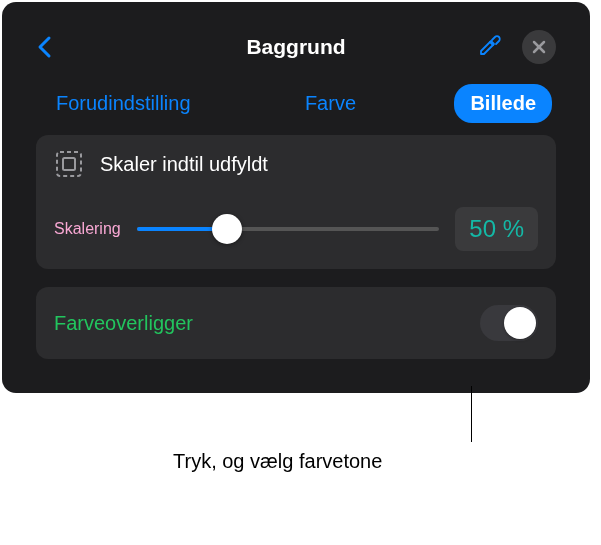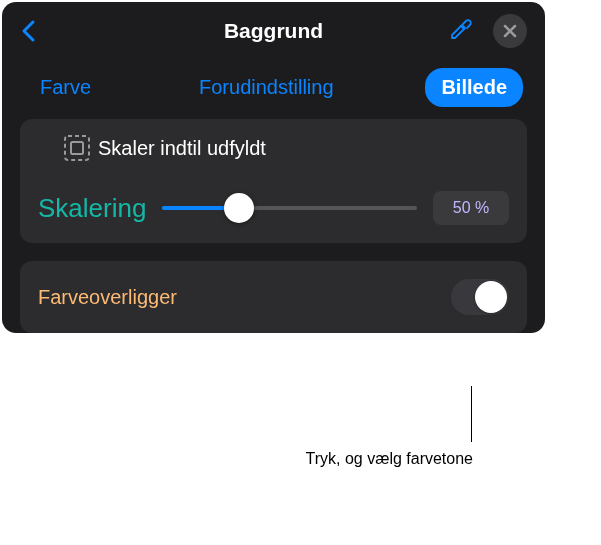--- a/index.html
+++ b/index.html
@@ -11,22 +11,22 @@
     body {
       background: #ffffff;
       width: 601px;
       height: 545px;
       position: relative;
     }
     .panel {
       background: #1c1c1e;
       border-radius: 14px;
       margin: 2px;
-      padding: 0;
-      width: 543px;
+      padding: 16px;
+      width: 588px;
       color: #fff;
     }
     .header {
       display: flex;
       align-items: center;
       justify-content: space-between;
       padding: 14px 18px 10px 18px;
       position: relative;
       height: 54px;
     }
@@ -95,43 +95,42 @@
     .section {
       background: #2c2c2e;
       margin: 0 18px 18px 18px;
       border-radius: 12px;
       overflow: hidden;
     }
     .option-row {
       display: flex;
       align-items: center;
       padding: 14px 18px;
-      gap: 6px;
-      margin-left: 24px;
+      gap: 16px;
     }
     .option-icon {
       width: 30px;
       height: 30px;
       display: flex;
       align-items: center;
       justify-content: center;
     }
     .option-label {
       font-size: 20px;
       color: #fff;
     }
     .slider-row {
       display: flex;
       align-items: center;
       padding: 14px 18px 18px 18px;
       gap: 16px;
     }
     .slider-label {
-      font-size: 26px;
-      color: #14b8a6;
+      font-size: 16px;
+      color: #f9a8d4;
       flex-shrink: 0;
     }
     .slider-track {
       flex: 1;
       height: 4px;
       background: #555;
       border-radius: 2px;
       position: relative;
     }
     .slider-fill {
@@ -151,34 +150,34 @@
       width: 30px;
       height: 30px;
       border-radius: 50%;
       background: #fff;
       box-shadow: 0 1px 4px rgba(0,0,0,0.4);
     }
     .slider-value-box {
       background: #3a3a3c;
       border-radius: 8px;
       padding: 8px 14px;
-      font-size: 16px;
-      color: #c4b5fd;
+      font-size: 24px;
+      color: #14b8a6;
       min-width: 76px;
       text-align: center;
     }
     .toggle-row {
       display: flex;
       align-items: center;
       justify-content: space-between;
       padding: 18px 18px;
     }
     .toggle-label {
       font-size: 20px;
-      color: #fdba74;
+      color: #22c55e;
     }
     .toggle {
       width: 58px;
       height: 36px;
       background: #39393d;
       border-radius: 18px;
       position: relative;
     }
     .toggle-knob {
       position: absolute;
@@ -201,22 +200,22 @@
       left: 471px;
       top: -32px;
       width: 1px;
       height: 56px;
       background: #000;
     }
     .callout-text {
       position: absolute;
       right: 128px;
       top: 30px;
-      text-align: right;
-      font-size: 16px;
+      text-align: left;
+      font-size: 20px;
       color: #000;
       line-height: 1.35;
       width: 300px;
     }
   </style>
 </head>
 <body>
 
 <div class="panel">
 
@@ -238,22 +237,22 @@
       <div class="close-btn">
         <svg viewBox="0 0 16 16" stroke="currentColor" stroke-width="2.5" stroke-linecap="round">
           <line x1="3" y1="3" x2="13" y2="13"></line>
           <line x1="13" y1="3" x2="3" y2="13"></line>
         </svg>
       </div>
     </div>
   </div>
 
   <div class="tabs">
+    <div class="tab">Forudindstilling</div>
     <div class="tab">Farve</div>
-    <div class="tab">Forudindstilling</div>
     <div class="tab active">Billede</div>
   </div>
 
   <div class="section">
     <div class="option-row">
       <div class="option-icon">
         <svg width="30" height="30" viewBox="0 0 30 30">
           <rect x="3" y="3" width="24" height="24" rx="3" fill="none" stroke="#9a9a9e" stroke-width="2" stroke-dasharray="4 3"></rect>
           <rect x="9" y="9" width="12" height="12" rx="1.5" fill="none" stroke="#9a9a9e" stroke-width="2"></rect>
         </svg>

